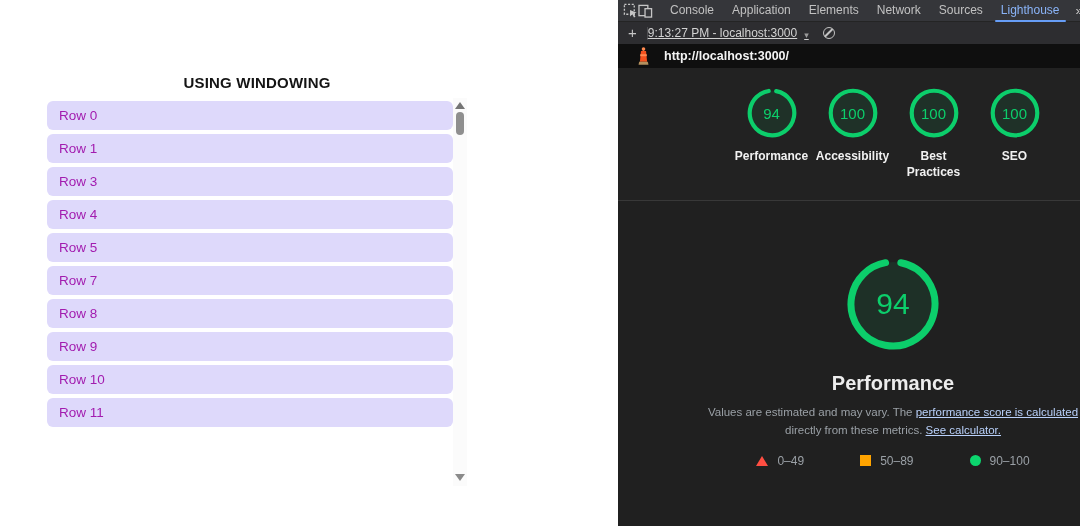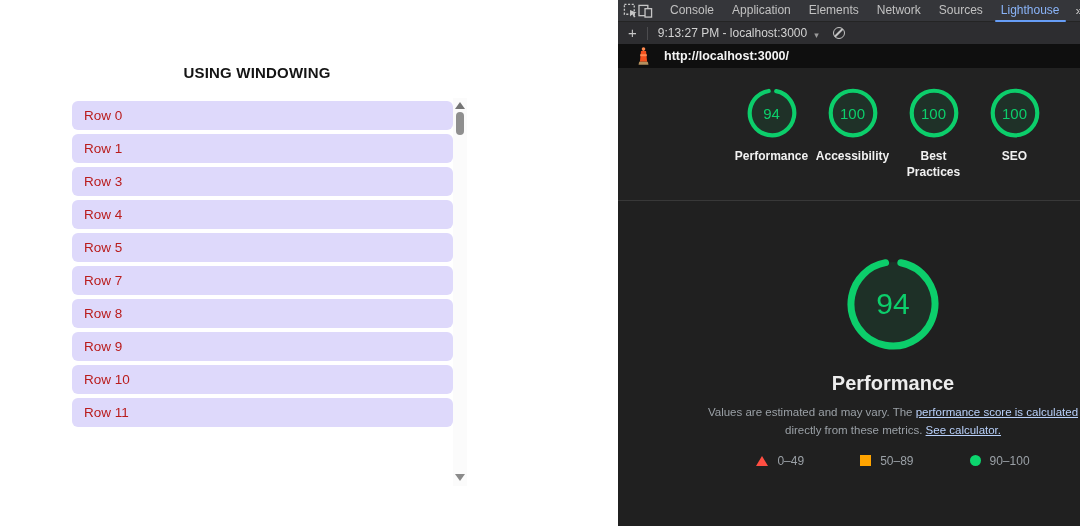--- a/index.html
+++ b/index.html
@@ -2,27 +2,27 @@
 <html><head>
 <meta charset="utf-8">
 <style>
   * { margin:0; padding:0; box-sizing:border-box; }
   html,body { width:1080px; height:526px; overflow:hidden; background:#fff;
               font-family:"Liberation Sans", sans-serif; }
   .stage { position:relative; width:1080px; height:526px; }
 
   
   .left-panel { position:absolute; left:0; top:0; width:618px; height:526px; background:#ffffff; }
-  .list-title { position:absolute; left:47px; top:64px; width:420px; text-align:center;
+  .list-title { position:absolute; left:47px; top:74px; width:420px; text-align:center;
                 font-size:15px; font-weight:bold; color:#141414; letter-spacing:.2px; }
   .list-viewport { position:absolute; left:47px; top:98px; width:420px; height:388px; overflow:hidden; }
   .rows { padding-top:3px; width:406px; }
   .vrow { height:29px; margin-bottom:4px; background:#ded9fb; border-radius:6px;
           display:flex; align-items:center; padding-left:12px;
-          font-size:13.5px; color:#b91c1c;margin-left:25px; }
+          font-size:13.5px; color:#a21caf; }
   .scrollbar { position:absolute; right:0; top:0; width:14px; height:388px; background:#fbfbfb; }
   .sb-up { position:absolute; top:4px; left:2px; width:0; height:0;
            border-left:5px solid transparent; border-right:5px solid transparent;
            border-bottom:7px solid #757575; }
   .sb-thumb { position:absolute; top:14px; left:3px; width:8px; height:23px;
               background:#8f8f8f; border-radius:4px; }
   .sb-down { position:absolute; bottom:5px; left:2px; width:0; height:0;
              border-left:5px solid transparent; border-right:5px solid transparent;
              border-top:7px solid #8a8a8a; }
 
@@ -38,21 +38,21 @@
   .tab { height:22px; line-height:21px; padding:0 9px; color:#c1c1c1; position:relative;
          white-space:nowrap; cursor:default; }
   .tab.active { color:#8ab4f8; }
   .tab.active::after { content:""; position:absolute; left:3px; right:3px; bottom:0;
                        height:2px; background:#669df6; border-radius:1px; }
   .more-tabs { color:#c6c6c6; font-size:13px; padding:0 7px; }
 
   .runbar { height:22px; background:#2d2d30; display:flex; align-items:center; }
   .plus-btn { font-size:15px; color:#c6c6c6; padding:0 10px; line-height:20px; }
   .run-sep { width:1px; height:13px; background:#4c4c4f; }
-  .report-selector { display:flex; align-items:flex-end; margin-left:10px; color:#d2d2d2; }
+  .report-selector { display:flex; align-items:flex-end; color:#d2d2d2;text-decoration:underline; }
   .caret { color:#9a9a9a; font-size:9px; margin-left:7px; }
   .block-icon { width:12px; height:12px; border:1.5px solid #c3c3c3; border-radius:50%;
                 position:relative; margin-left:14px; }
   .block-icon::after { content:""; position:absolute; left:-1px; top:3.8px; width:11px; height:1.5px;
                        background:#c3c3c3; transform:rotate(-45deg); }
 
   .urlbar { height:24px; background:#0f0f0f; display:flex; align-items:center;
             padding-left:18px; gap:13px; }
   .url-text { font-weight:bold; font-size:12.5px; color:#f4f4f4; }
 

